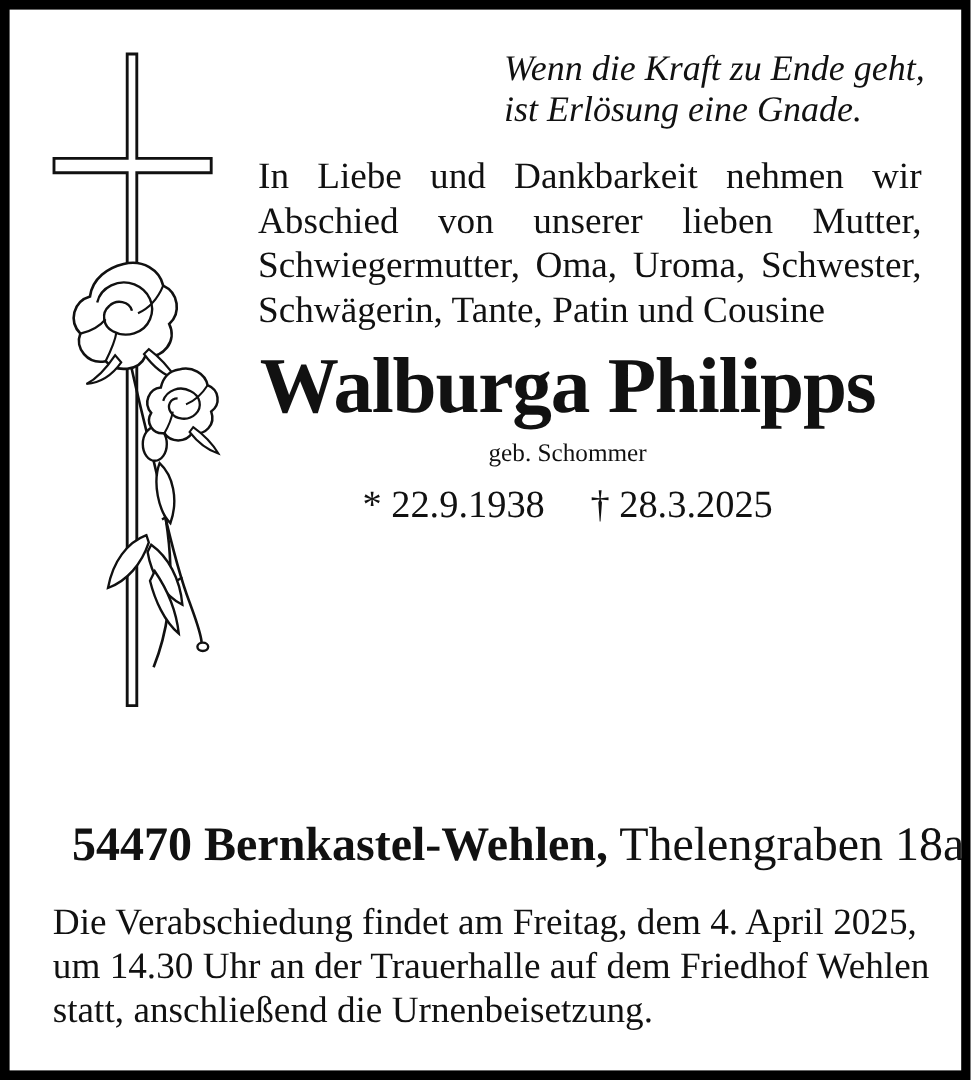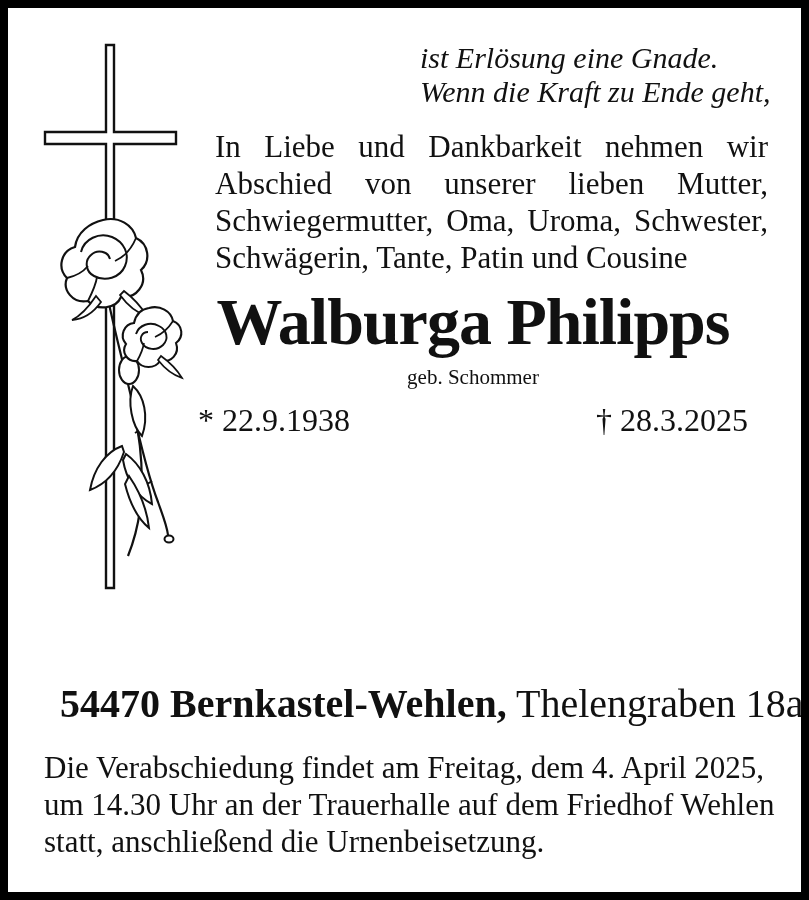--- a/index.html
+++ b/index.html
@@ -66,21 +66,21 @@
     text-align: center;
     font-size: 21px;
     line-height: 31px;
   }
   .dates-row {
     position: absolute;
     left: 198px;
     top: 404px;
     width: 550px;
     display: flex;
-    justify-content: space-between;
+    justify-content: center;
     gap: 38px;
     font-size: 32px;
     line-height: 32px;
     white-space: nowrap;
   }
   .remembrance {
     position: absolute;
     left: 312px;
     top: 456px;
     font-size: 30px;
@@ -140,22 +140,22 @@
 
     <g>
       <path d="M113 270 C124 267 135 273 137 283 C147 287 148 299 140 305 C144 316 135 325 124 323 C119 331 106 331 101 323 C91 324 85 314 90 306 C83 298 88 286 98 285 C100 276 106 271 113 270 Z" fill="#ffffff" stroke="#111111" stroke-width="2.1"></path>
       <path d="M100 296 C103 287 114 283 123 288 C131 292 133 301 127 307 C121 313 110 312 106 305 C103 300 106 294 112 294" fill="none" stroke="#111111" stroke-width="1.9"></path>
       <path d="M137 283 C132 291 126 296 119 299 M101 323 C105 316 107 311 108 305" fill="none" stroke="#111111" stroke-width="1.7"></path>
       <path d="M122 322 C129 331 137 337 146 340 C140 330 132 323 125 318 Z" fill="#ffffff" stroke="#111111" stroke-width="1.7"></path>
     </g>
   </svg>
 
   <div class="epigraph">
+    <div>Wenn die Kraft zu Ende geht,</div>
     <div>ist Erlösung eine Gnade.</div>
-    <div>Wenn die Kraft zu Ende geht,</div>
   </div>
 
   <div class="intro">In Liebe und Dankbarkeit nehmen wir Abschied von unserer lieben Mutter, Schwiegermutter, Oma, Uroma, Schwester, Schwägerin, Tante, Patin und Cousine</div>
 
   <div class="name-block">
     <div class="deceased-name">Walburga Philipps</div>
   </div>
 
   <div class="maiden-name">geb. Schommer</div>
 

